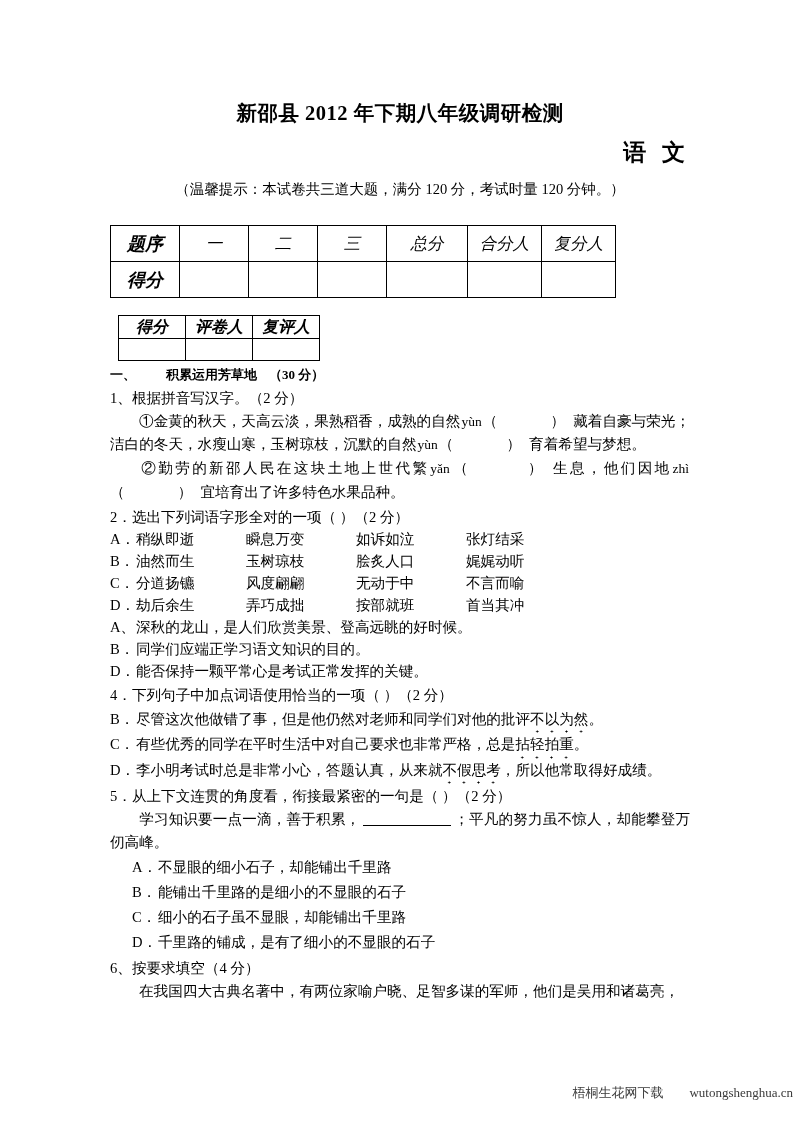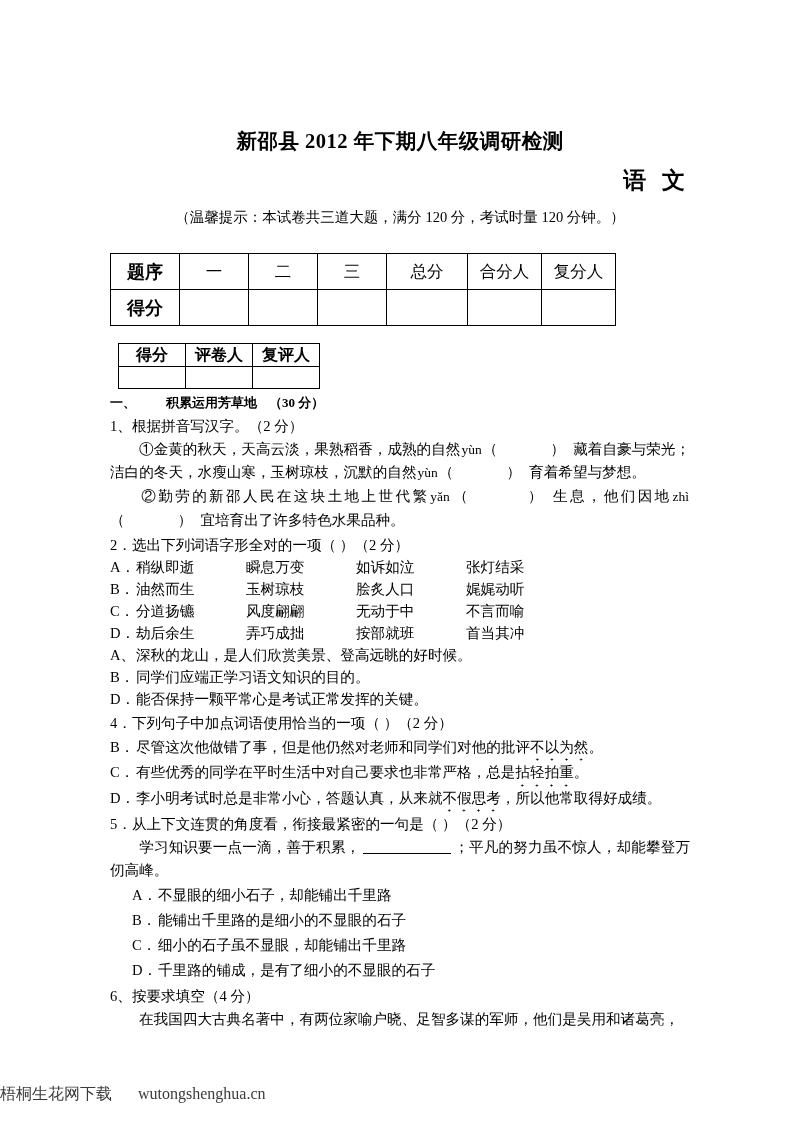--- a/index.html
+++ b/index.html
@@ -17,21 +17,20 @@
     height: 1122px;
     background: #ffffff;
     overflow: hidden;
     box-sizing: border-box;
   }
   .content {
     position: absolute;
     left: 110px;
     top: 0;
     width: 580px;
-    margin-top: 28px;
   }
 
   
   .doc-title {
     text-align: center;
     font-size: 20.5px;
     font-family: "Liberation Serif", "DejaVu Serif", serif;
     letter-spacing: 0.5px;
     margin: 0;
     padding-top: 101px;
@@ -64,20 +63,21 @@
   table.score-table {
     border-collapse: collapse;
     table-layout: fixed;
   }
   table.score-table td {
     border: 1px solid #000000;
     text-align: center;
     vertical-align: middle;
     font-size: 16.5px;
     padding: 0;
+    font-style: italic;
   }
   table.main-score {
     width: 498px;
     margin-left: 0px;
   }
   table.main-score td {
     height: 35px;
   }
   table.main-score td.label-cell {
     width: 68px;
@@ -169,22 +169,22 @@
     vertical-align: -2px;
     margin: 0 3px;
   }
 
   
   .footer {
     position: absolute;
     left: 0;
     top: 1084px;
     width: 793px;
-    text-align: left;
-    font-size: 16px;
+    text-align: right;
+    font-size: 13px;
     color: #3a3a3a;
     white-space: nowrap;
   }
   .footer .site {
     margin-left: 26px;
     font-family: "Liberation Serif", "DejaVu Serif", serif;
   }
 </style>
 </head>
 <body>

